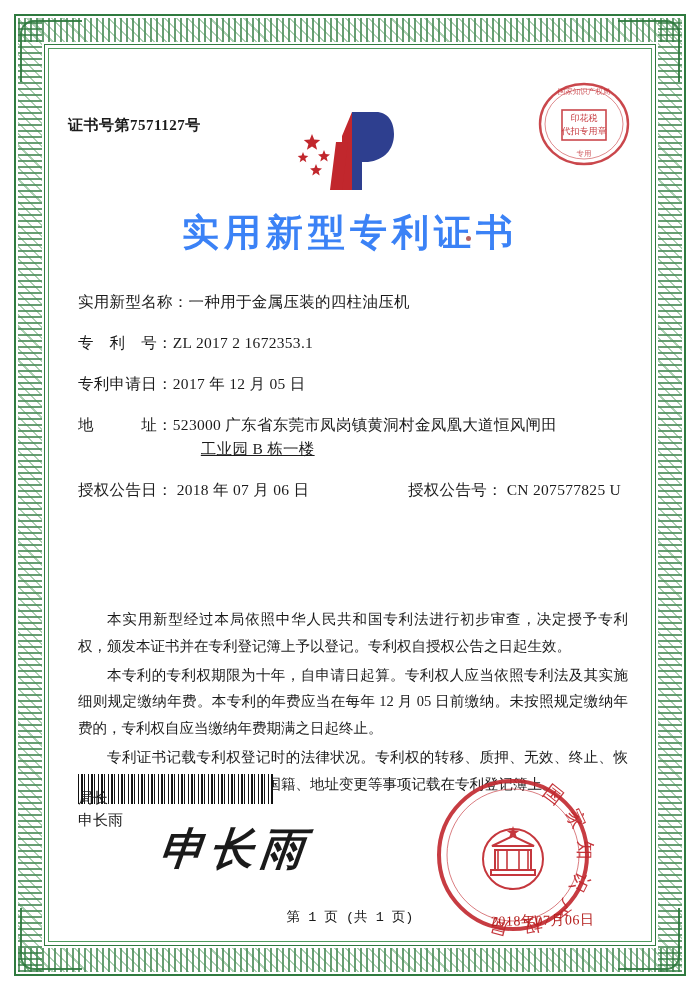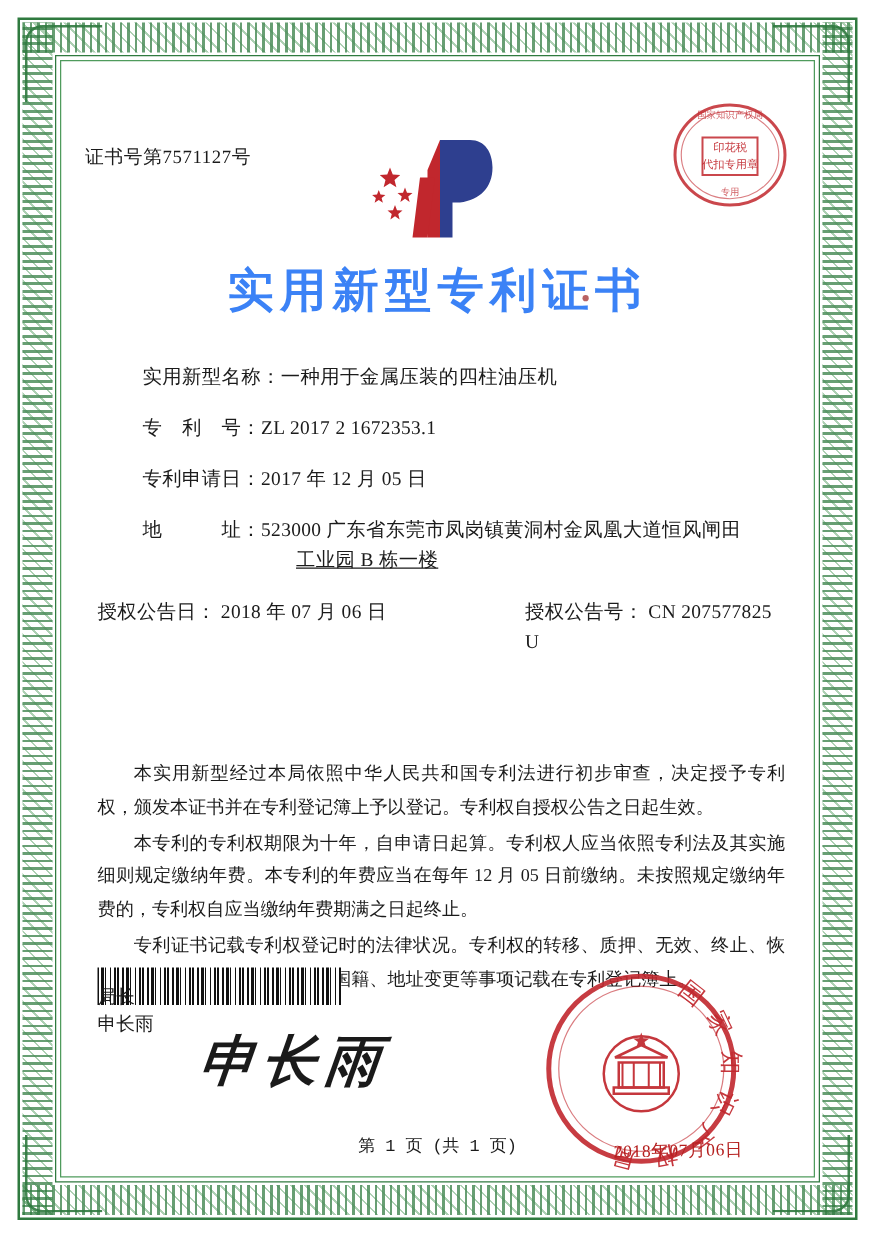--- a/index.html
+++ b/index.html
@@ -106,20 +106,21 @@
     bottom: 58px;
   }
 
   .cert-no {
     position: absolute;
     left: 8px;
     top: 58px;
     font-size: 15px;
     letter-spacing: 0.5px;
     color: #1b1b1b;
+    font-weight: bold;
   }
 
   
   .logo {
     position: absolute;
     left: 50%;
     top: 48px;
     transform: translateX(-50%);
     width: 120px;
     height: 90px;
@@ -163,41 +164,39 @@
     left: 18px;
     right: 10px;
     top: 232px;
     font-size: 15.5px;
     line-height: 1.55;
   }
   .field-row {
     display: flex;
     align-items: flex-start;
     margin-bottom: 17px;
-    margin-left: 36px;
   }
   .field-label {
     white-space: nowrap;
     flex: 0 0 auto;
     letter-spacing: 0.3px;
   }
   .field-value {
     flex: 1 1 auto;
     letter-spacing: 0.3px;
   }
   .field-value .second-line {
     display: block;
     padding-left: 28px;
     text-decoration: underline;
   }
 
   .grant-row {
     display: flex;
     margin-bottom: 15px;
-    gap: 12px;
   }
   .grant-row .left { width: 330px; }
   .grant-row .right { flex: 1; }
 
   .paragraphs {
     position: absolute;
     left: 18px;
     right: 12px;
     top: 548px;
     font-size: 14.5px;

